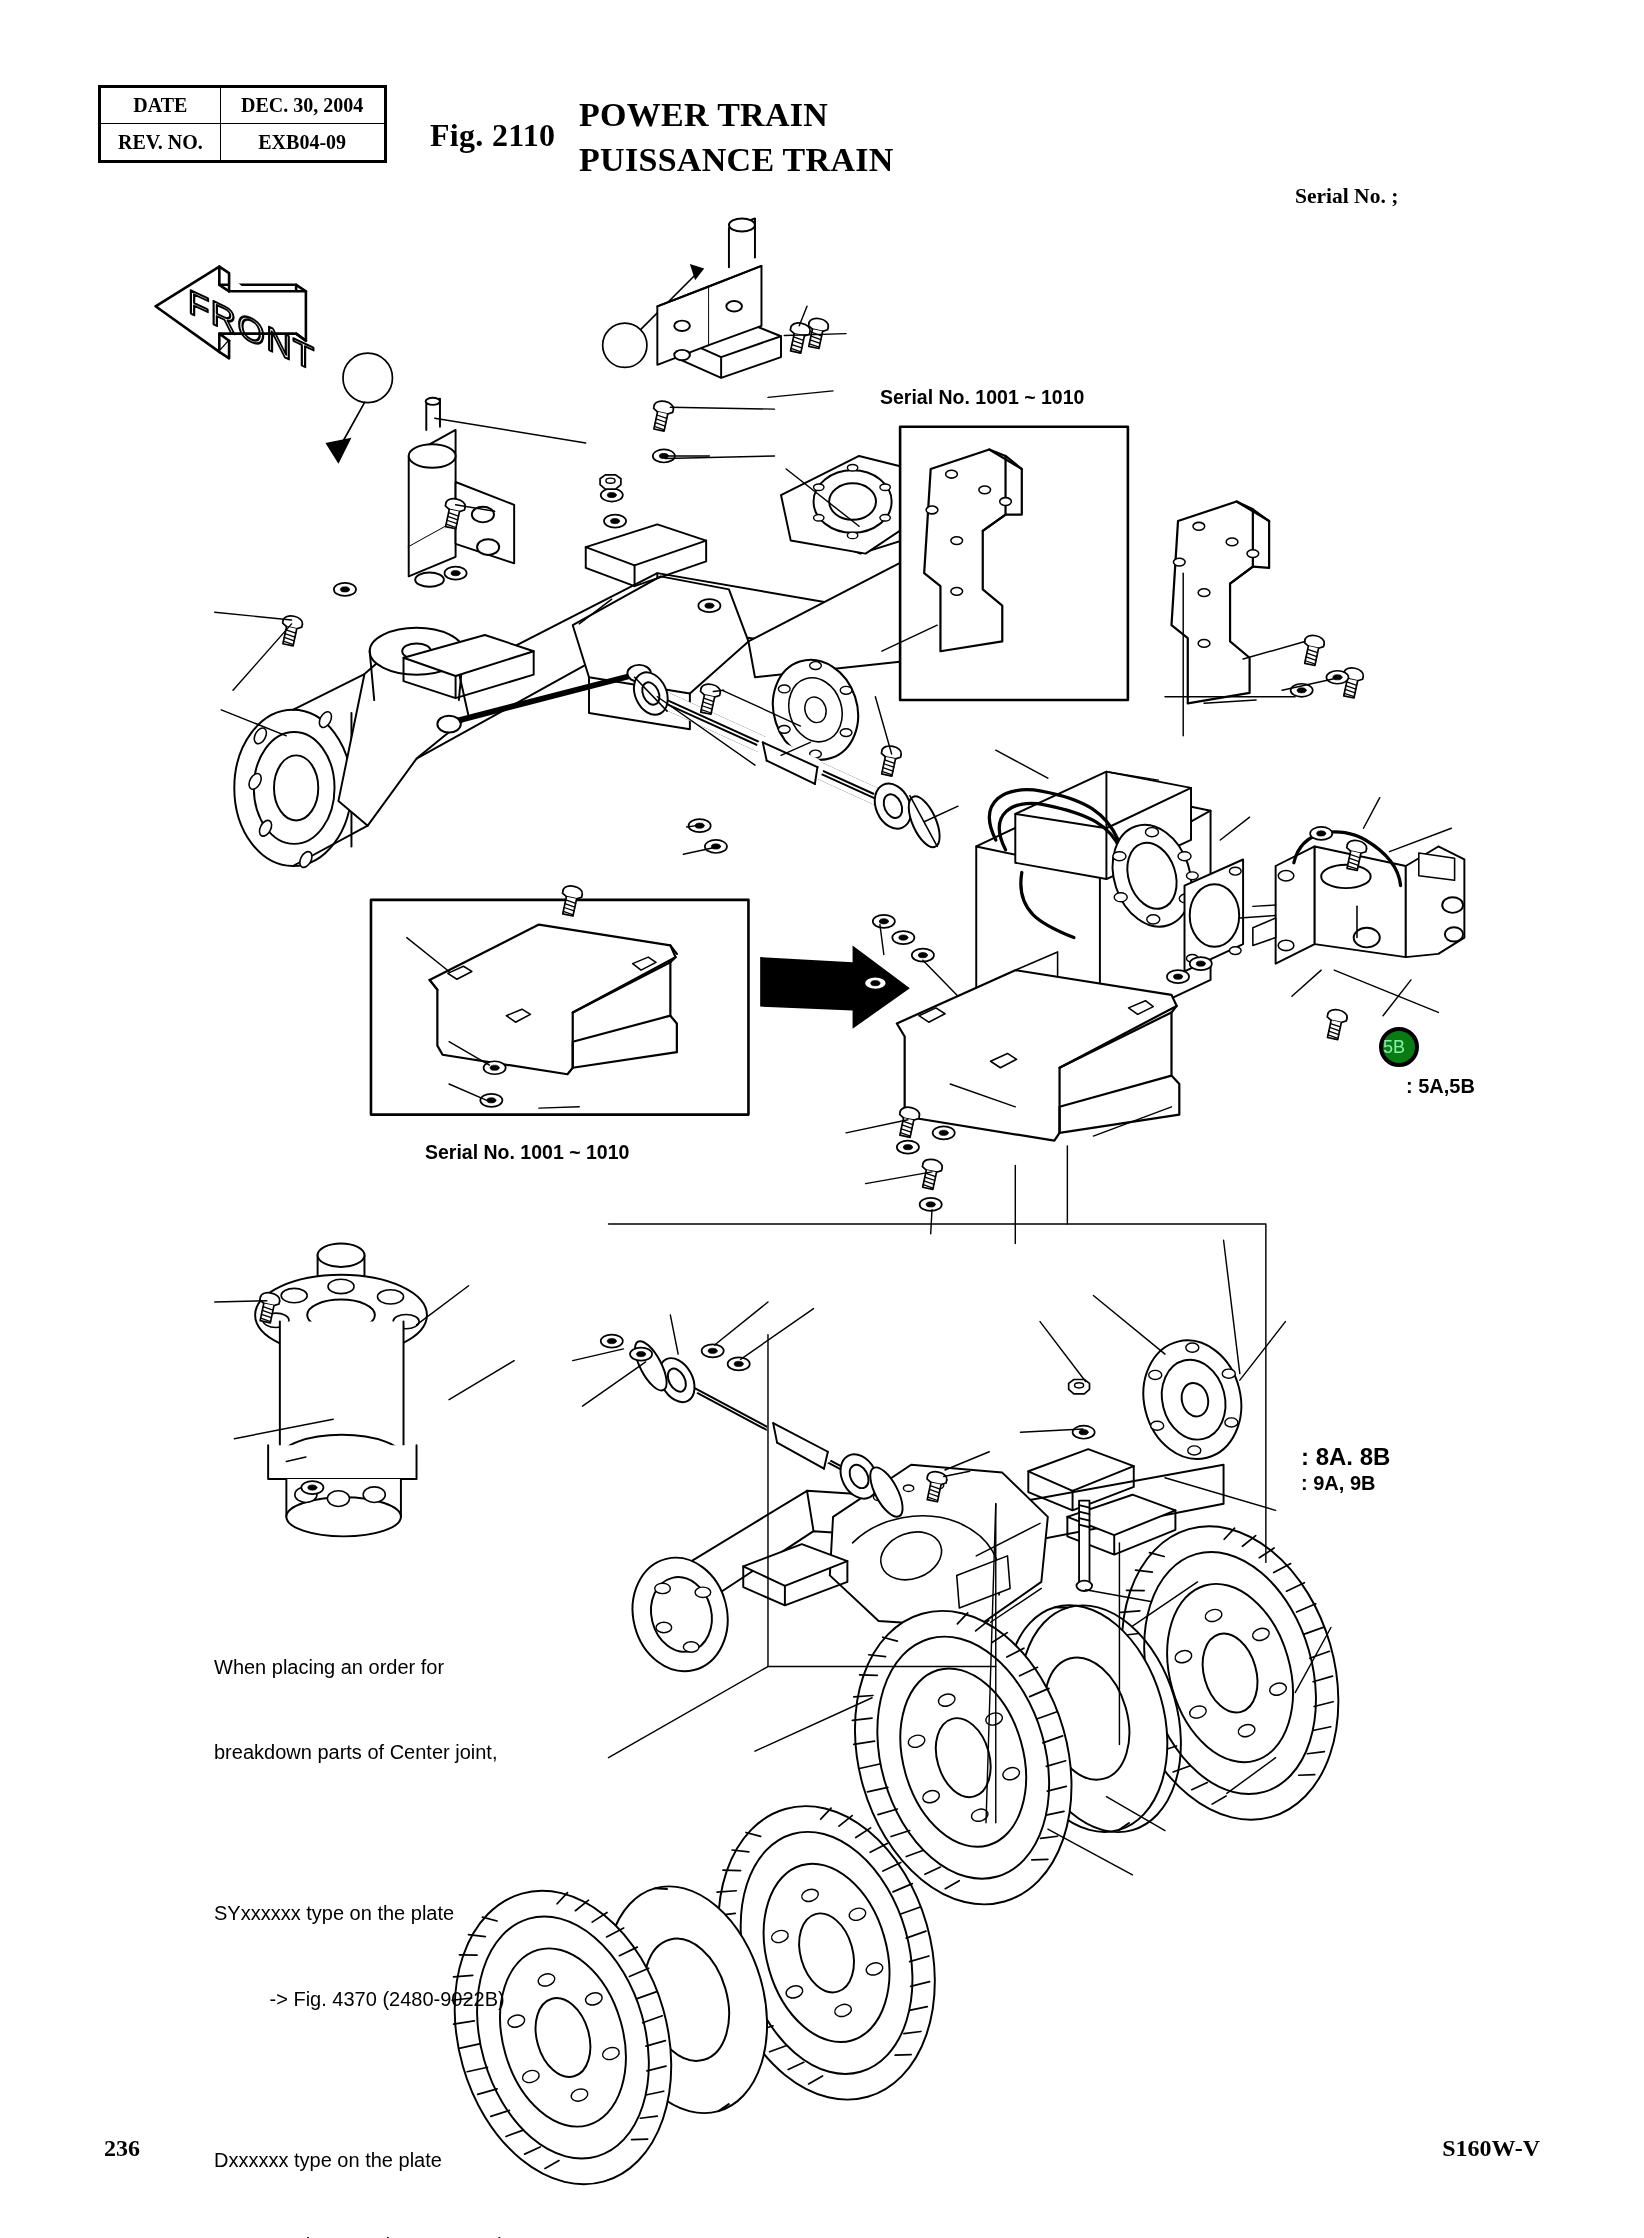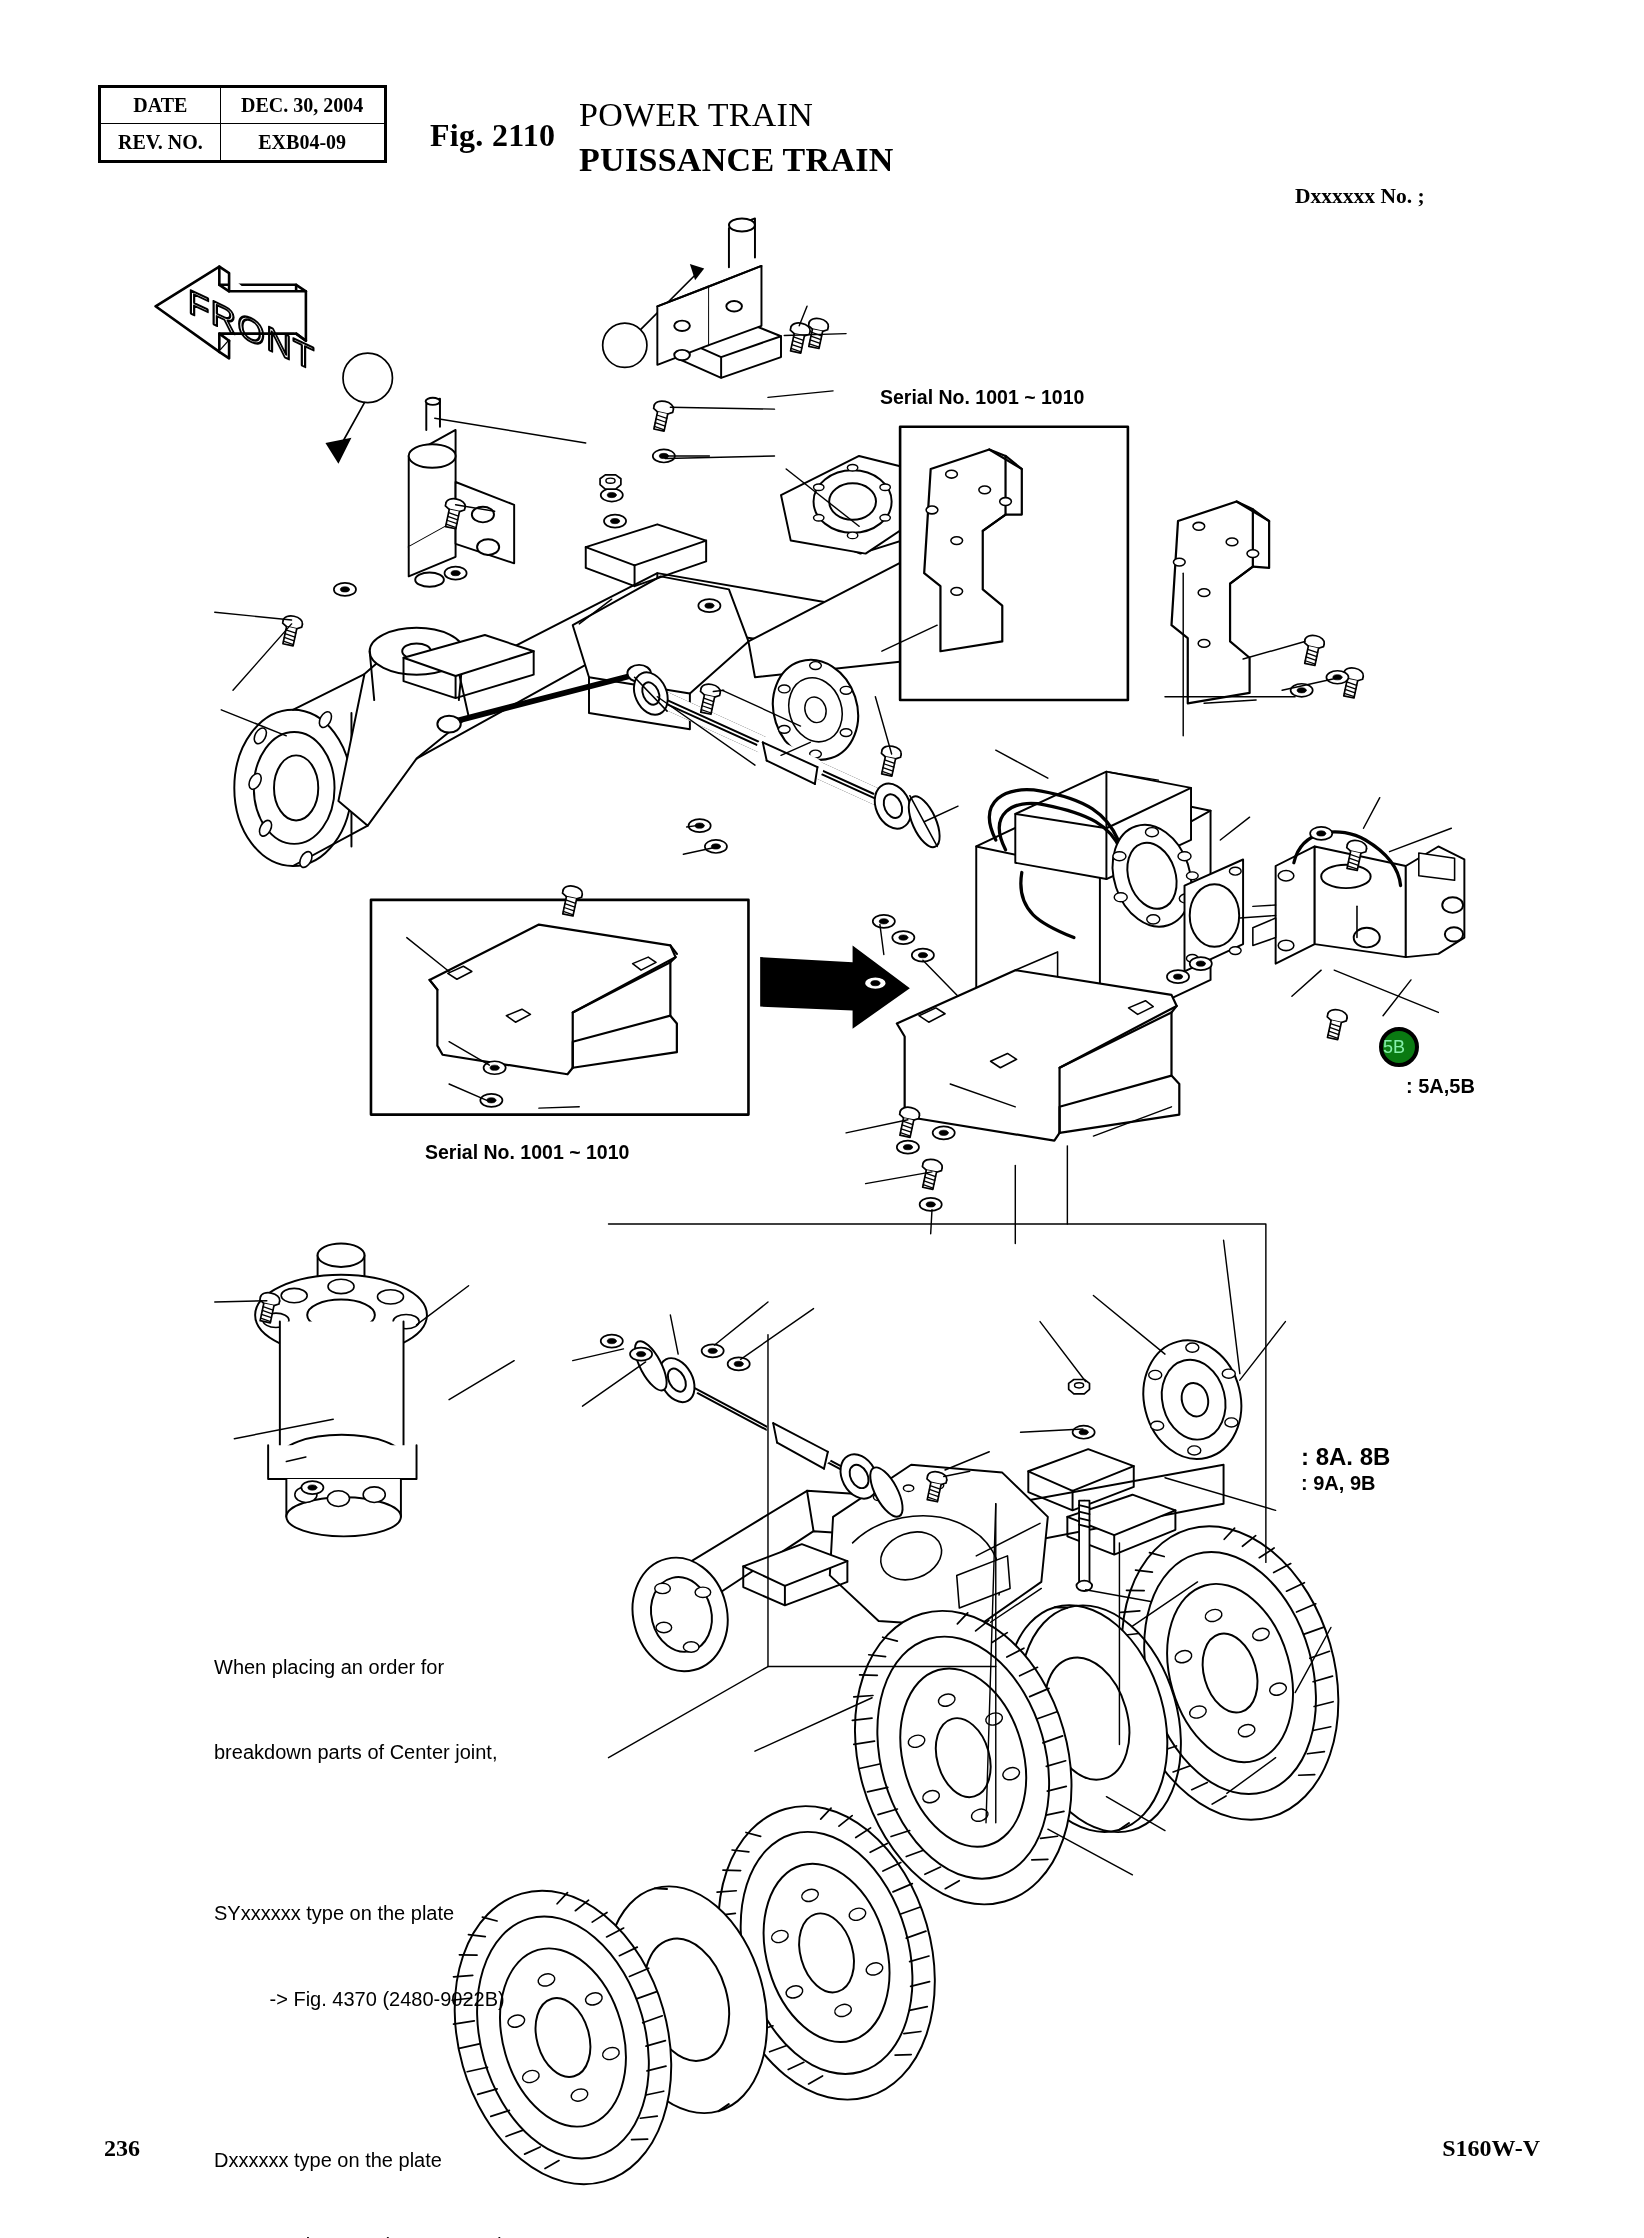--- a/index.html
+++ b/index.html
@@ -32,21 +32,21 @@
   .meta-table td.val{width:142px;}
 
   .fig-no{
     position:absolute;left:430px;top:117px;
     font-family:"Liberation Serif", serif;
     font-weight:bold;font-size:32px;letter-spacing:0.3px;
   }
   .title-en{
     position:absolute;left:579px;top:96px;
     font-family:"Liberation Serif", serif;
-    font-weight:normal;font-size:34px;letter-spacing:0.3px;
+    font-weight:bold;font-size:34px;letter-spacing:0.3px;
   }
   .title-fr{
     position:absolute;left:579px;top:141px;
     font-family:"Liberation Serif", serif;
     font-weight:bold;font-size:34px;letter-spacing:0.3px;
   }
   .serial-head{
     position:absolute;left:1295px;top:184px;
     font-family:"Liberation Serif", serif;
     font-weight:bold;font-size:21.5px;
@@ -115,21 +115,21 @@
     <tr>
       <td class="lab">REV. NO.</td>
       <td class="val">EXB04-09</td>
     </tr>
   </tbody>
     </table>
 
   <div class="fig-no">Fig. 2110</div>
   <div class="title-en">POWER TRAIN</div>
   <div class="title-fr">PUISSANCE TRAIN</div>
-  <div class="serial-head">Dxxxxxx No. ;</div>
+  <div class="serial-head">Serial No. ;</div>
 
   <svg class="art" viewBox="0 0 2526 3439">
     <defs>
       <g id="bolt-small">
         <ellipse cx="0" cy="0" rx="15" ry="9" fill="#fff" stroke="#000" stroke-width="2.6"></ellipse>
         <path d="M-15,0 L-15,5 L-8,9 L8,9 L15,5 L15,0" fill="#fff" stroke="#000" stroke-width="2.6"></path>
         <path d="M-8,9 L-8,36 L8,36 L8,9" fill="#fff" stroke="#000" stroke-width="2.6"></path>
         <path d="M-8,14 L8,16 M-8,20 L8,22 M-8,26 L8,28 M-8,32 L8,34" stroke="#000" stroke-width="2"></path>
       </g>
       <g id="washer">

